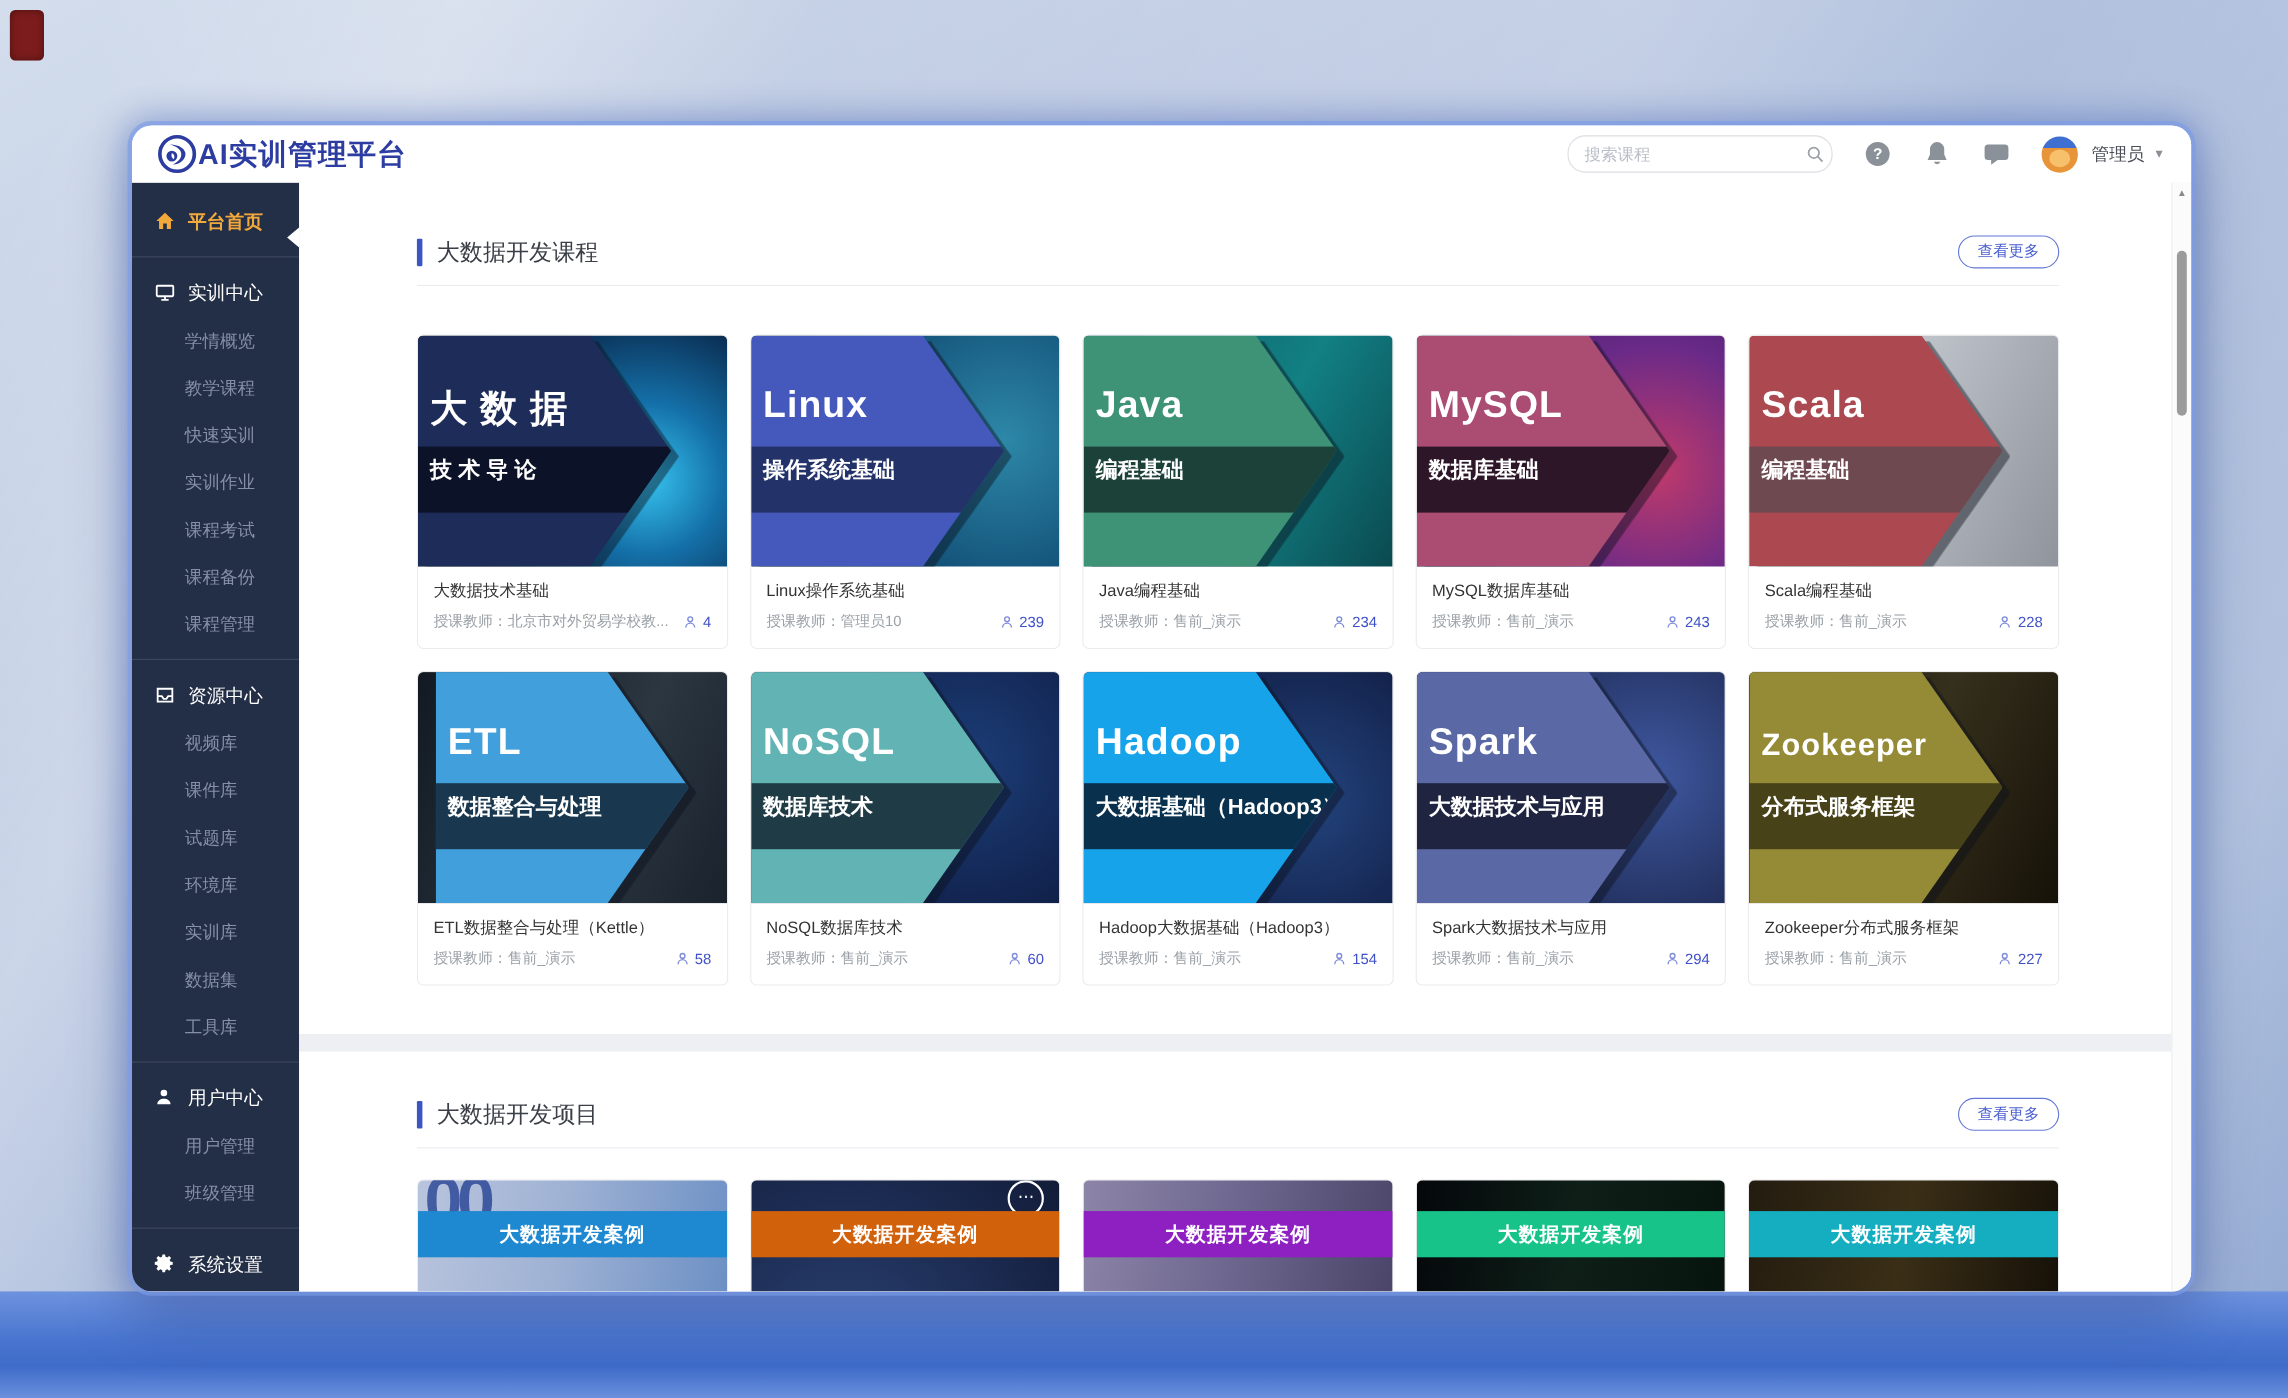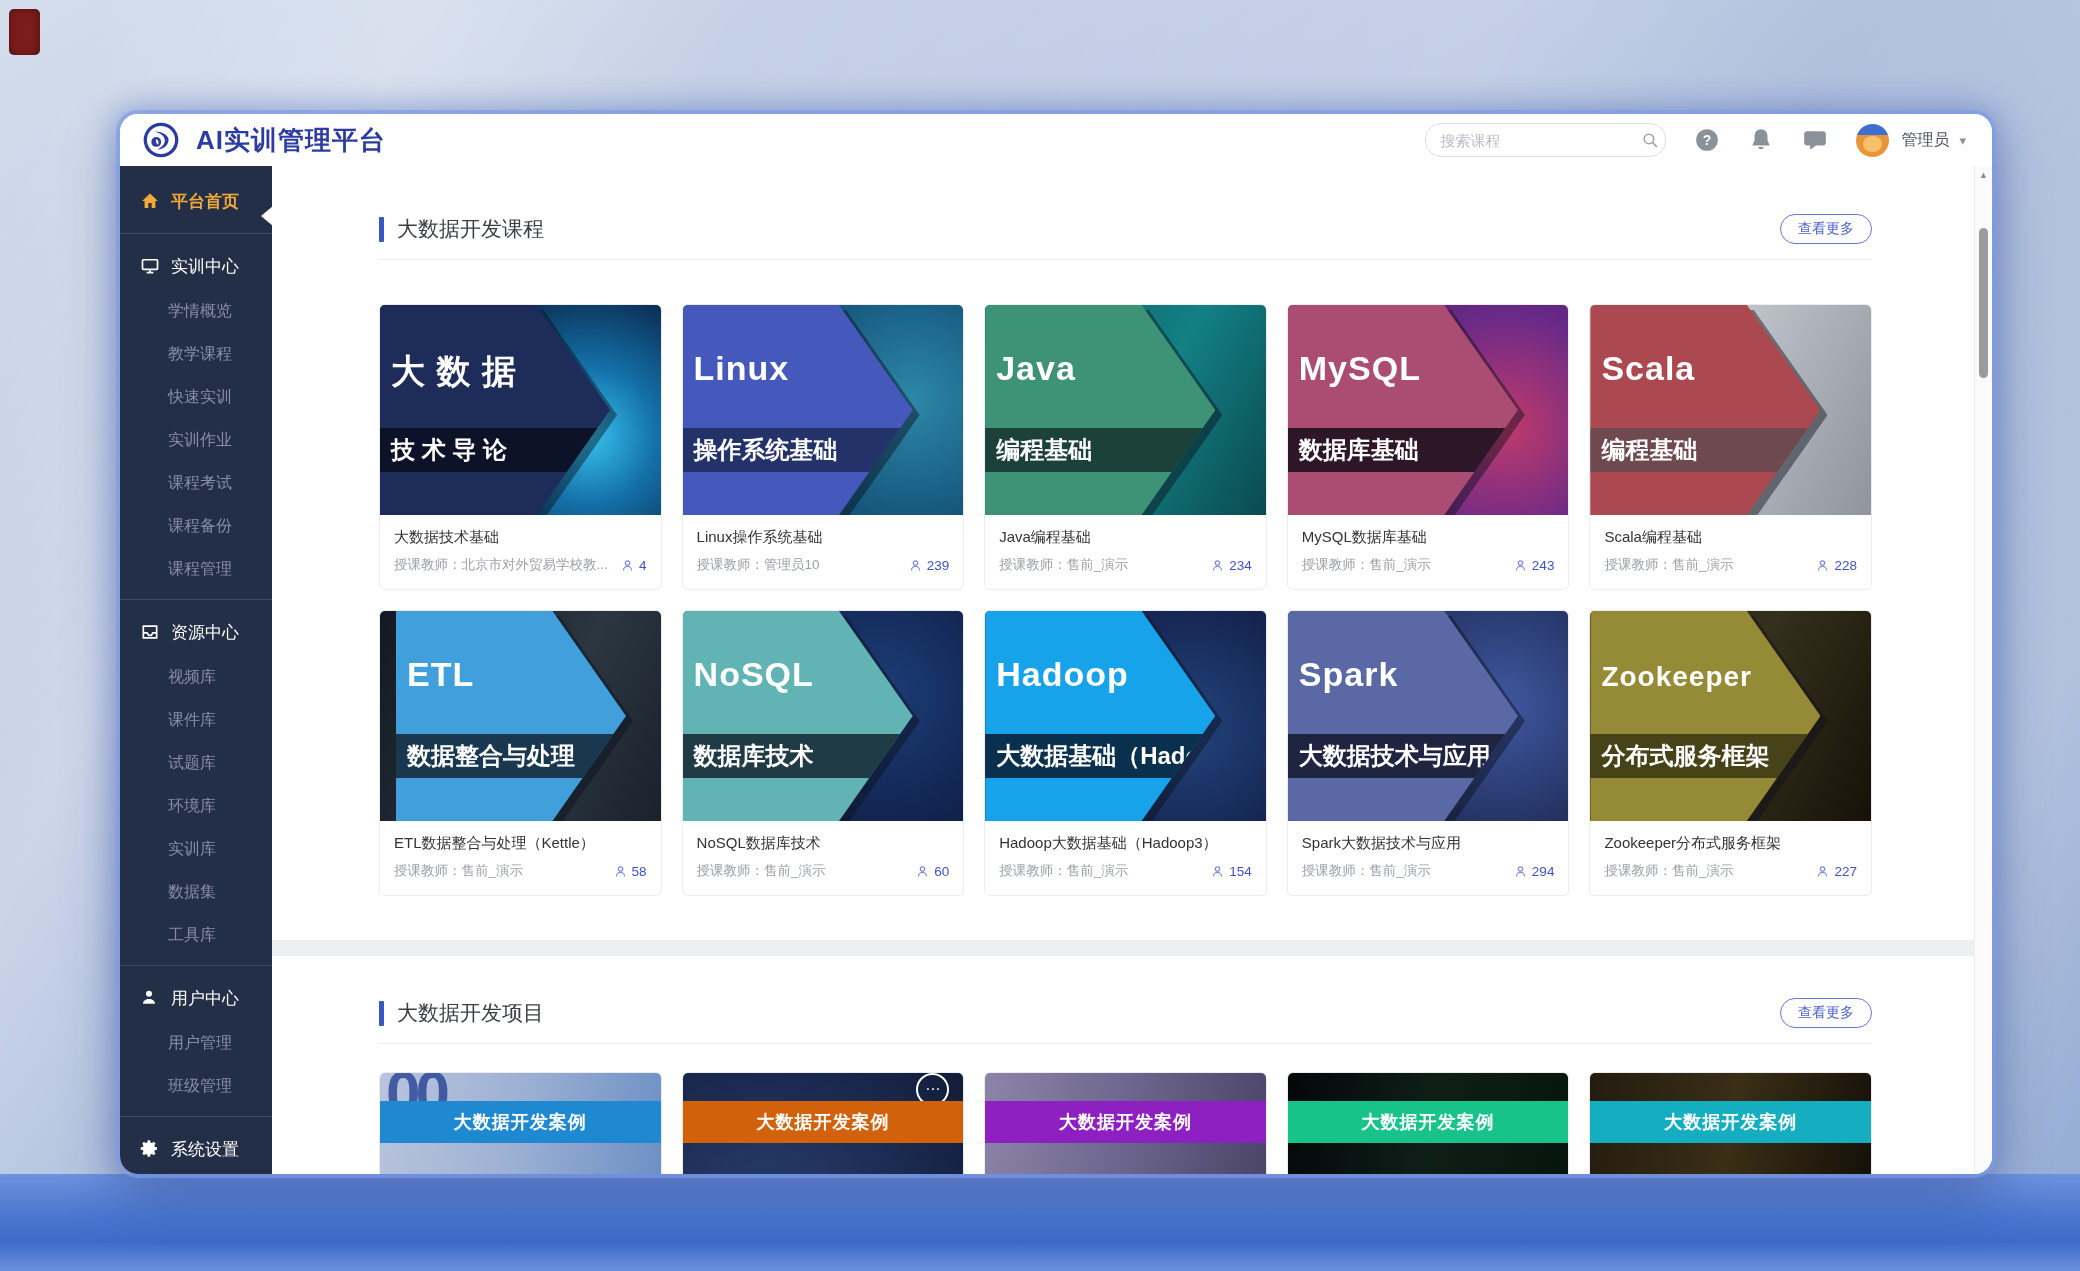--- a/index.html
+++ b/index.html
@@ -16,21 +16,21 @@
   .desktop-band{position:absolute;left:0;right:0;bottom:0;height:97px;
     background:linear-gradient(180deg,#6d92de 0%,#4a76d0 45%,#3f6cc9 70%,#6a90dd 100%);}
   .desktop-icon-red{position:absolute;left:9px;top:9px;width:31px;height:46px;background:#7d1c1c;border-radius:5px;box-shadow:inset 0 0 8px rgba(0,0,0,.4);}
 
   .window{position:absolute;left:120px;top:114px;width:1872px;height:1060px;background:#fff;border-radius:18px;overflow:hidden;
     box-shadow:0 0 0 4px rgba(125,156,232,.65),0 0 26px 8px rgba(90,120,200,.45),0 22px 55px rgba(25,45,110,.35);}
 
   
   .app-header{height:52px;display:flex;align-items:center;padding:0 26px 0 22px;background:#fff;position:relative;z-index:6;}
   .logo{width:38px;height:38px;flex:0 0 auto;}
-  .app-title{margin-left:16px;font-size:26px;font-weight:bold;color:#2c3ca0;letter-spacing:1px;}
+  .app-title{margin-left:0;font-size:26px;font-weight:bold;color:#2c3ca0;letter-spacing:1px;}
   .header-right{margin-left:auto;display:flex;align-items:center;gap:28px;}
   .search{width:215px;height:32px;border:1px solid #dadde2;border-radius:16px;display:flex;align-items:center;padding:0 12px;background:#fff;}
   .search input{border:none;outline:none;flex:1;font-size:15px;color:#666;background:transparent;font-family:inherit;}
   .search input::placeholder{color:#b9bec7;}
   .hicon{width:26px;height:26px;cursor:pointer;}
   .avatar{width:33px;height:33px;border-radius:50%;background:linear-gradient(180deg,#3f6fd0 0 32%,#e8953a 32%);position:relative;overflow:hidden;flex:0 0 auto;}
   .avatar::after{content:"";position:absolute;left:7px;top:12px;width:19px;height:16px;border-radius:50%;background:#f7c06a;}
   .user-name{font-size:16px;color:#4a4e57;margin-left:-16px;}
   .caret{font-size:13px;color:#8a8f98;margin-left:-18px;}
 
@@ -58,21 +58,21 @@
   .more-btn{margin-left:auto;border:1px solid #6478d8;color:#4a5fd0;border-radius:16px;font-size:14px;padding:5px 17px;background:#fff;cursor:pointer;font-family:inherit;}
   .sec-rule{height:1px;background:#e9ecef;margin-top:15px;}
   .card-grid{display:grid;grid-template-columns:repeat(5,1fr);column-gap:24px;row-gap:44px;margin-top:44px;gap:20px;}
 
   .course-card{border:1px solid #ececec;border-radius:6px;overflow:hidden;background:#fff;cursor:pointer;}
   .thumb{height:210px;position:relative;overflow:hidden;}
   .arrow-wrap{position:absolute;inset:0;filter:drop-shadow(7px 5px 0 rgba(12,15,26,.45));}
   .arrow{position:absolute;top:0;bottom:0;left:0;width:82%;clip-path:polygon(0 0,68% 0,100% 50%,68% 100%,0 100%);}
   .thumb-title{position:absolute;left:11px;top:44px;font-size:34px;font-weight:bold;color:#fff;white-space:nowrap;letter-spacing:1px;}
   .thumb-title.small{font-size:28px;top:50px;}
-  .band{position:absolute;left:0;right:0;top:123px;height:44px;line-height:44px;padding-left:11px;font-size:24px;font-weight:bold;color:#fff;white-space:nowrap;overflow:hidden;}
+  .band{position:absolute;left:0;right:0;top:101px;height:60px;line-height:44px;padding-left:11px;font-size:20px;font-weight:bold;color:#fff;white-space:nowrap;overflow:hidden;}
   .card-info{padding:13px 14px 15px;}
   .card-title{font-size:15px;color:#333;margin-bottom:9px;white-space:nowrap;overflow:hidden;text-overflow:ellipsis;}
   .card-meta{display:flex;align-items:center;font-size:13.5px;color:#9aa0a6;}
   .teacher{white-space:nowrap;overflow:hidden;text-overflow:ellipsis;flex:1;}
   .count-box{display:flex;align-items:center;gap:4px;margin-left:8px;}
   .count-icon{width:15px;height:15px;}
   .count-num{color:#3f51c9;font-size:13.5px;}
 
   .project-card{border:1px solid #ececec;border-bottom:none;border-radius:6px 6px 0 0;overflow:hidden;cursor:pointer;}
   .p-thumb{height:130px;position:relative;}

